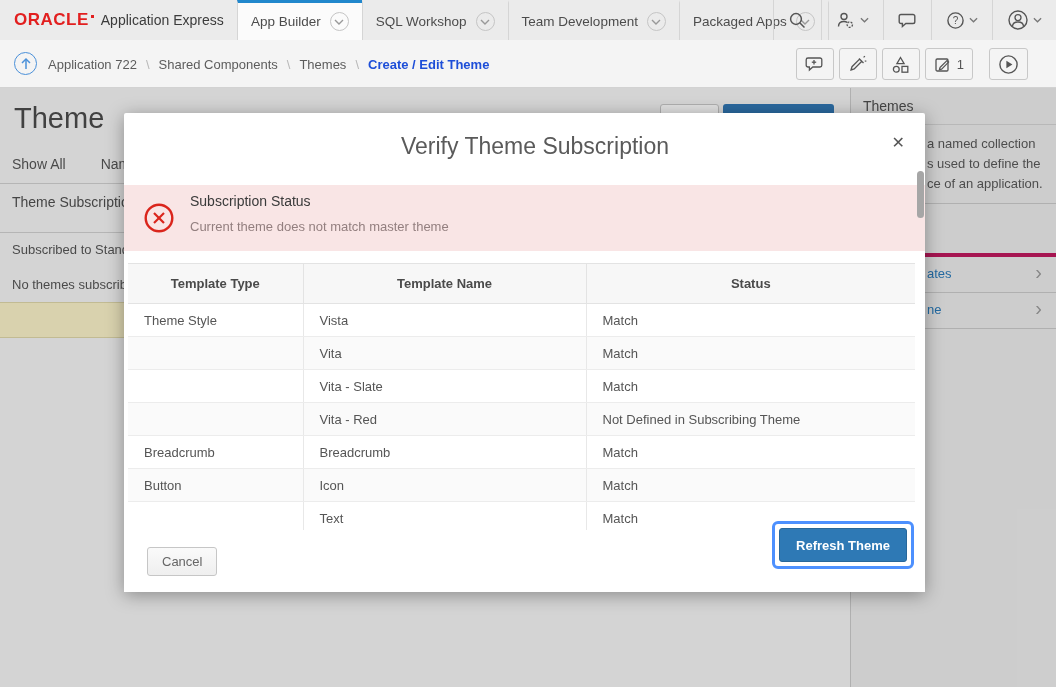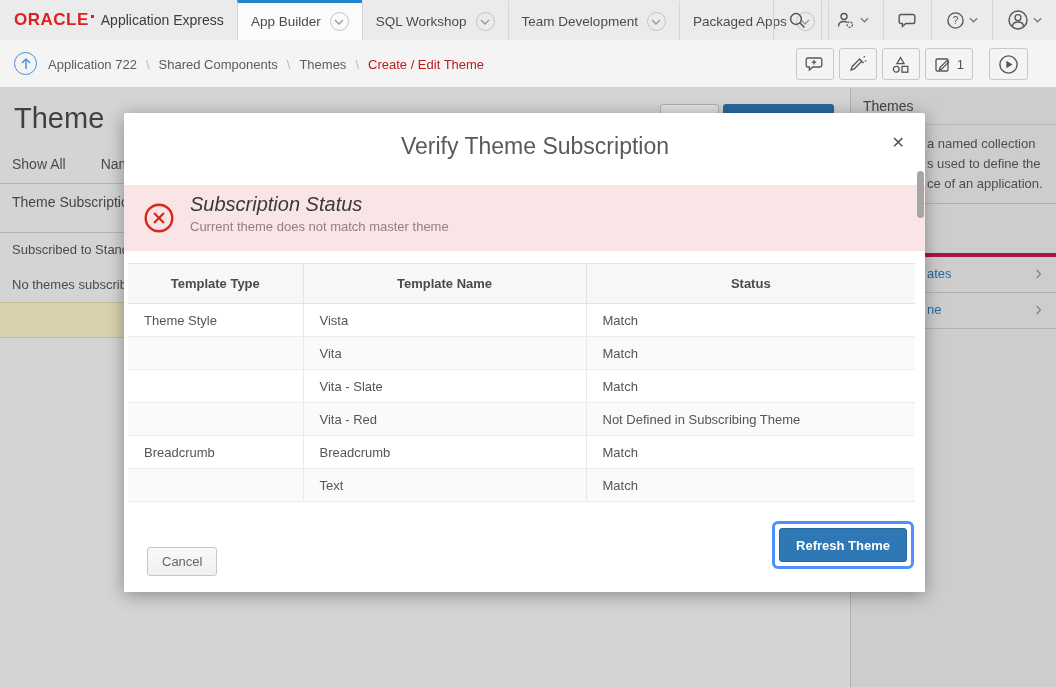--- a/index.html
+++ b/index.html
@@ -43,21 +43,21 @@
     position:absolute; left:0; top:40px; width:1056px; height:48px;
     background:#f4f4f4; border-bottom:1px solid #d2d2d2; z-index:10;
   }
   .upcircle {
     position:absolute; left:14px; top:12px; width:23px; height:23px;
     border:1.5px solid #4a90d9; border-radius:50%;
     display:flex; align-items:center; justify-content:center; cursor:pointer; background:transparent;
   }
   .crumbs { position:absolute; left:48px; top:0; height:48px; display:flex; align-items:center; font-size:13px; color:#5c5c5c; }
   .crumbs .sep { color:#b8b8b8; margin:0 9px; }
-  .crumbs .current { font-weight:normal; color:#b91c1c; }
+  .crumbs .current { font-weight:bold; color:#1d4ed8; }
   .crumb-toolbar { position:absolute; right:28px; top:8px; display:flex; align-items:center; }
   .tbtn {
     height:32px; min-width:38px; border:1px solid #c8c8c8; border-radius:3px;
     display:flex; align-items:center; justify-content:center; margin-left:5px; cursor:pointer;
     background:transparent; gap:5px; padding:0 8px; color:#555; font-size:13px;
   }
   .tbtn.run { margin-left:16px; }
 
   
   .main {
@@ -107,21 +107,21 @@
     background:#fff; border-radius:2px; box-shadow:0 3px 18px rgba(0,0,0,0.35); z-index:30;padding-left:21px;
   }
   .m-header { position:relative; height:72px; }
   .m-title { text-align:center; line-height:66px; font-size:23px; color:#5a5a5a; }
   .m-close {
     position:absolute; right:20px; top:22px; font-size:16px; color:#555; cursor:pointer;
     background:none; border:none; line-height:1; font-family:inherit;
   }
   .m-alert { position:absolute; left:0; top:72px; width:801px; height:66px; background:#f9e5e5; }
   .m-alert .err { position:absolute; left:19px; top:17px; }
-  .m-alert .a-title { position:absolute; left:66px; top:8px; font-size:20px; color:#3a3a3a;font-style:italic; }
+  .m-alert .a-title { position:absolute; left:66px; top:8px; font-size:14px; color:#3a3a3a; }
   .m-alert .a-msg { position:absolute; left:66px; top:34px; font-size:13px; color:#937f7f; }
 
   table.m-table {
     position:absolute; left:4px; top:150px; width:787px;
     border-collapse:collapse; table-layout:fixed; font-size:13px;
   }
   .m-table th {
     height:40px; background:#f7f7f7; font-weight:bold; color:#4a4a4a;
     border:1px solid #e3e3e3; border-left:none; text-align:center;
   }
@@ -382,20 +382,25 @@
         <td></td>
         <td>Vita - Red</td>
         <td>Not Defined in Subscribing Theme</td>
       </tr>
       <tr>
         <td>Breadcrumb</td>
         <td>Breadcrumb</td>
         <td>Match</td>
       </tr>
       <tr>
+        <td>Button</td>
+        <td>Icon</td>
+        <td>Match</td>
+      </tr>
+      <tr>
         <td></td>
         <td>Text</td>
         <td>Match</td>
       </tr>
     </tbody>
   </table>
 
   <div class="m-footer">
     <button class="btn-cancel">Cancel</button>
     <div class="focus-ring">

